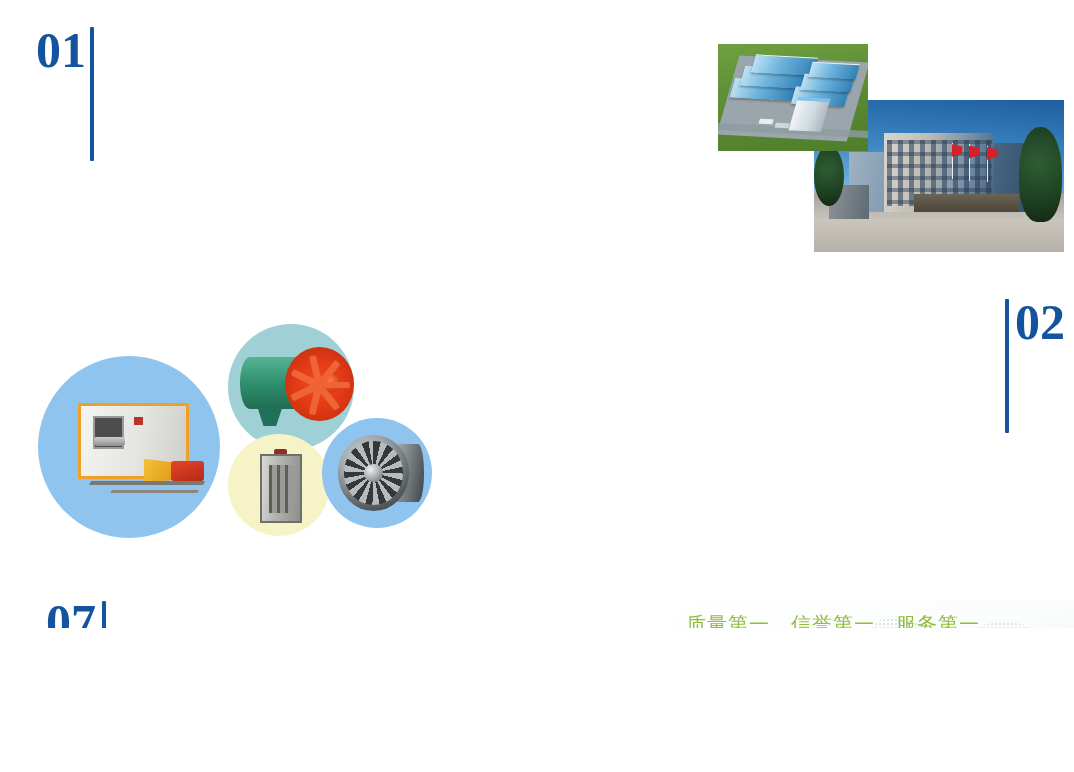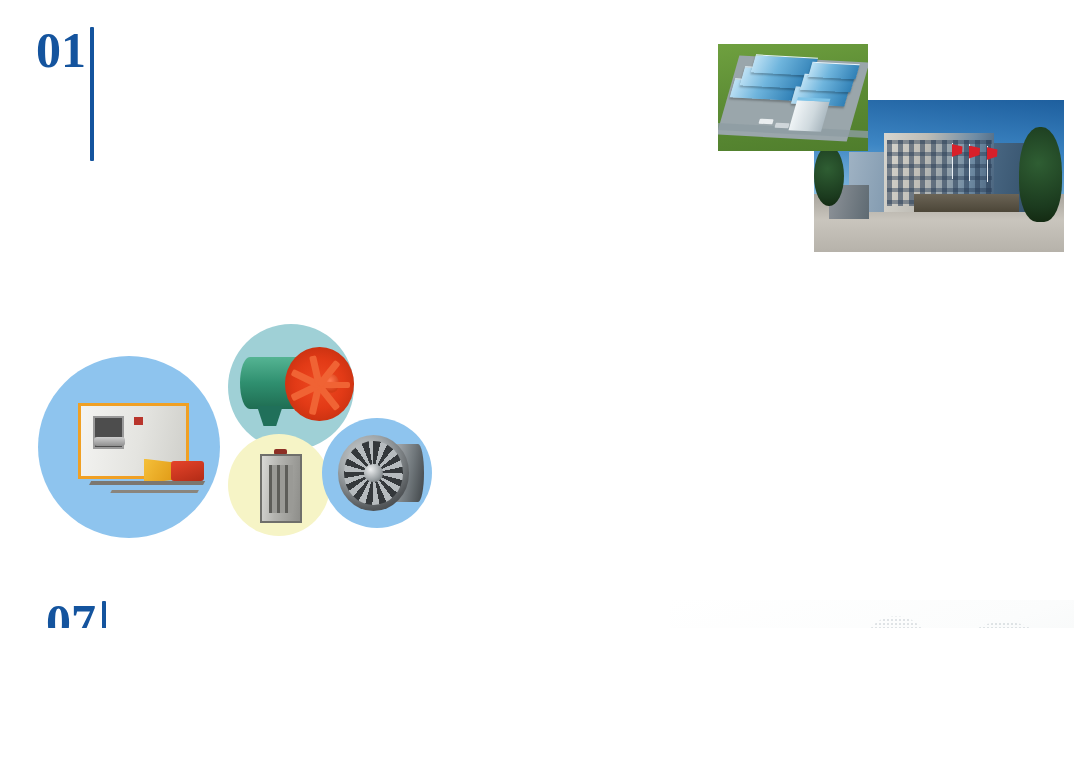--- a/index.html
+++ b/index.html
@@ -452,20 +452,24 @@
     <div class="ph-pole p3"></div>
     <div class="ph-flag f1"></div>
     <div class="ph-flag f2"></div>
     <div class="ph-flag f3"></div>
     <div class="ph-wall"></div>
     <div class="ph-gatehouse"></div>
     <div class="ph-tree t1"></div>
     <div class="ph-tree t2"></div>
   </div>
 
+  <div class="marker" id="marker-02">
+    <span class="marker-rule"></span>
+    <span class="marker-num">02</span>
+  </div>
 
   <div id="product-cluster">
 
     <div class="pcircle c-bigblue"></div>
     <div class="pcircle c-teal"></div>
     <div class="pcircle c-yellow"></div>
     <div class="pcircle c-blue2"></div>
 
     <div class="prod-boxfan">
       <div class="bf-body">
@@ -513,20 +517,21 @@
     <span class="marker-num">07</span>
     <span class="marker-rule"></span>
   </div>
 
   <div id="growth-banner">
 
     <div class="gb-map"></div>
     <div class="gb-skyline"></div>
     <div class="gb-reflect"></div>
 
+    <div class="gb-slogan">质量第一、信誉第一、服务第一</div>
 
     <div class="gb-arrow">
       <svg width="230" height="108" viewBox="0 0 230 108" xmlns="http://www.w3.org/2000/svg">
         <defs>
           <linearGradient id="arrTop" x1="0" y1="0" x2="0" y2="1">
             <stop offset="0%" stop-color="#7FC6EC"></stop>
             <stop offset="100%" stop-color="#3E9BD8"></stop>
           </linearGradient>
           <linearGradient id="arrSide" x1="0" y1="0" x2="1" y2="0">
             <stop offset="0%" stop-color="#2A7FBC"></stop>

